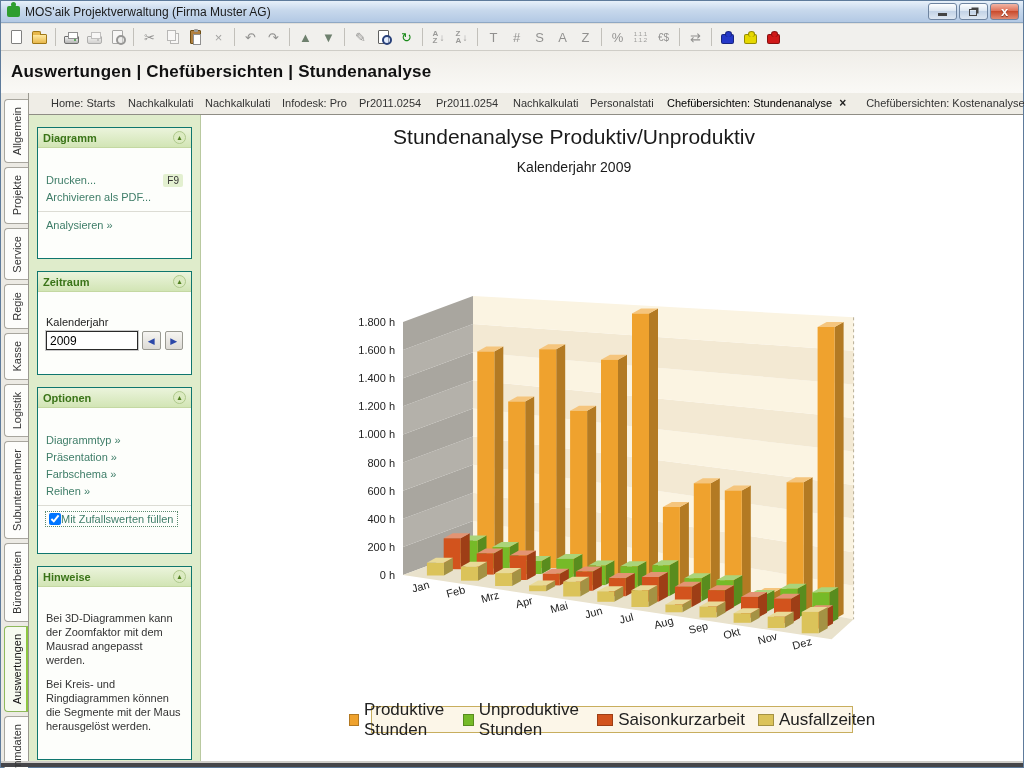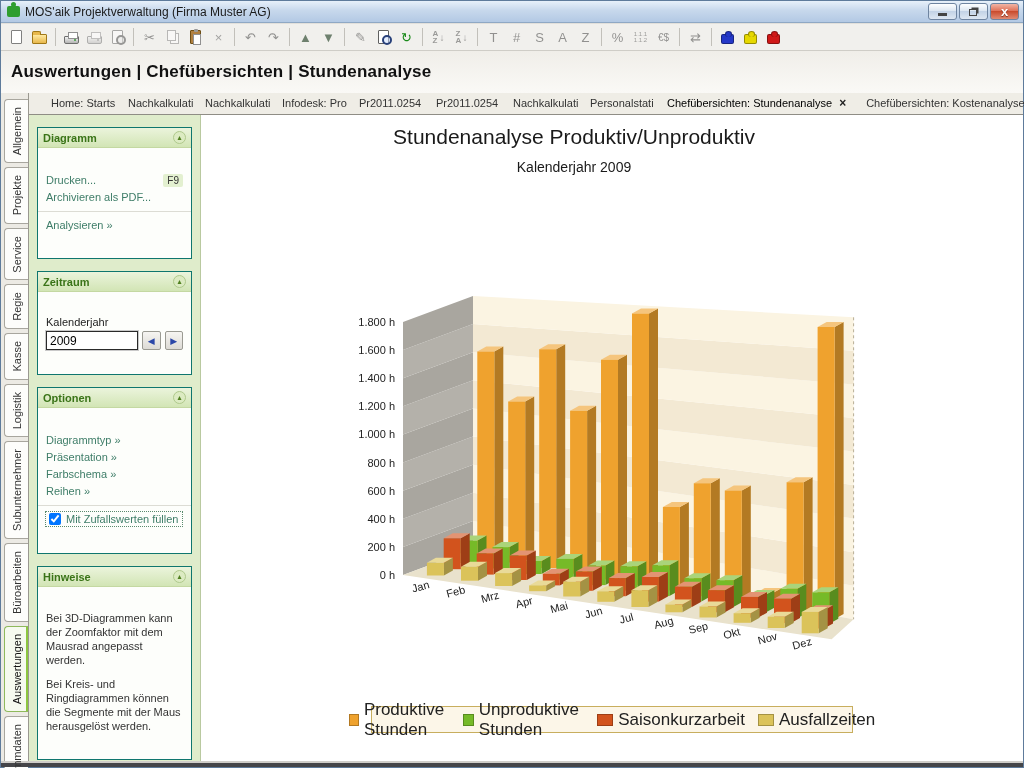--- a/index.html
+++ b/index.html
@@ -78,21 +78,21 @@
   .collapse-btn { width:13px; height:13px; border-radius:50%; background:#DCEBC2; border:1px solid #AFC98C; color:#50801F; font-size:8px; line-height:11px; text-align:center; }
   .panel-b { padding:24px 8px; }
   .link { color:#3E7D68; font-size:11px; line-height:17px; display:block; }
   .link-row { display:flex; justify-content:space-between; align-items:center; }
   .f9 { background:#E3F0D0; font-size:10px; color:#333; padding:1px 4px; border-radius:2px; }
   .hr { border-top:1px solid #DCDCD4; margin:5px -8px; }
   .zr-label { font-size:11px; color:#222; margin-bottom:3px; }
   .zr-row { display:flex; align-items:center; gap:4px; }
   .zr-input { width:92px; height:19px; border:1px solid #2a2a2a; outline:1px solid #c9c9c9; font-size:12px; padding:0 3px; font-family:"Liberation Sans",sans-serif; }
   .spin { width:21px; height:19px; background:linear-gradient(#F6F5F2,#DDDBD5); border:1px solid #9A9A92; border-radius:2px; font-size:9px; color:#2B47A8; display:flex; align-items:center; justify-content:center; }
-  .chk-row { display:inline-flex; align-items:center; gap:5px; outline:1px dotted #5A8A6E; padding:1px 3px; }
+  .chk-row { display:inline-flex; align-items:center; outline:1px dotted #5A8A6E; padding:1px 3px; }
   .chk-row input { width:12px; height:12px; }
   .chk-label { color:#3E7D68; font-size:11px; }
   .hint { font-size:11px; color:#333; line-height:14px; margin-bottom:10px; }
   .spacer { flex:1 1 auto; }
 
   
   .content { flex:1; background:#fff; position:relative; overflow:hidden; }
   .chart-title { position:absolute; top:10px; left:0; width:746px; text-align:center; font-size:21px; color:#1a1a1a; }
   .chart-subtitle { position:absolute; top:44px; left:0; width:746px; text-align:center; font-size:14px; color:#1a1a1a; }
   #chart-svg { position:absolute; left:18px; top:178px; }

